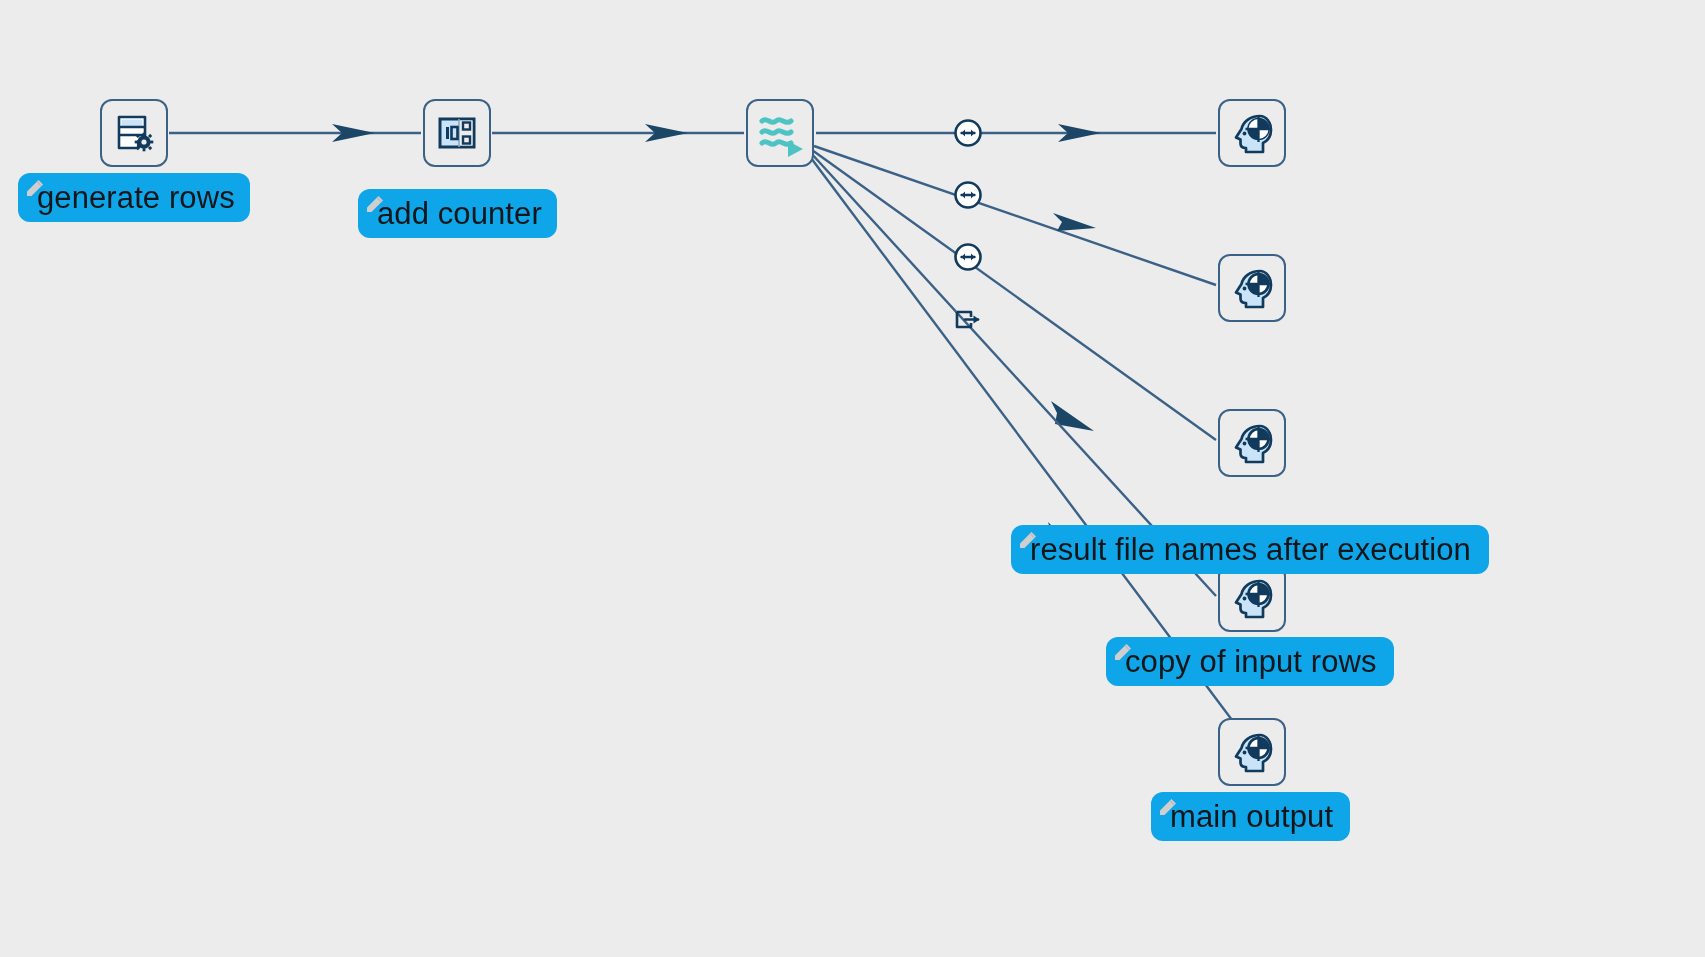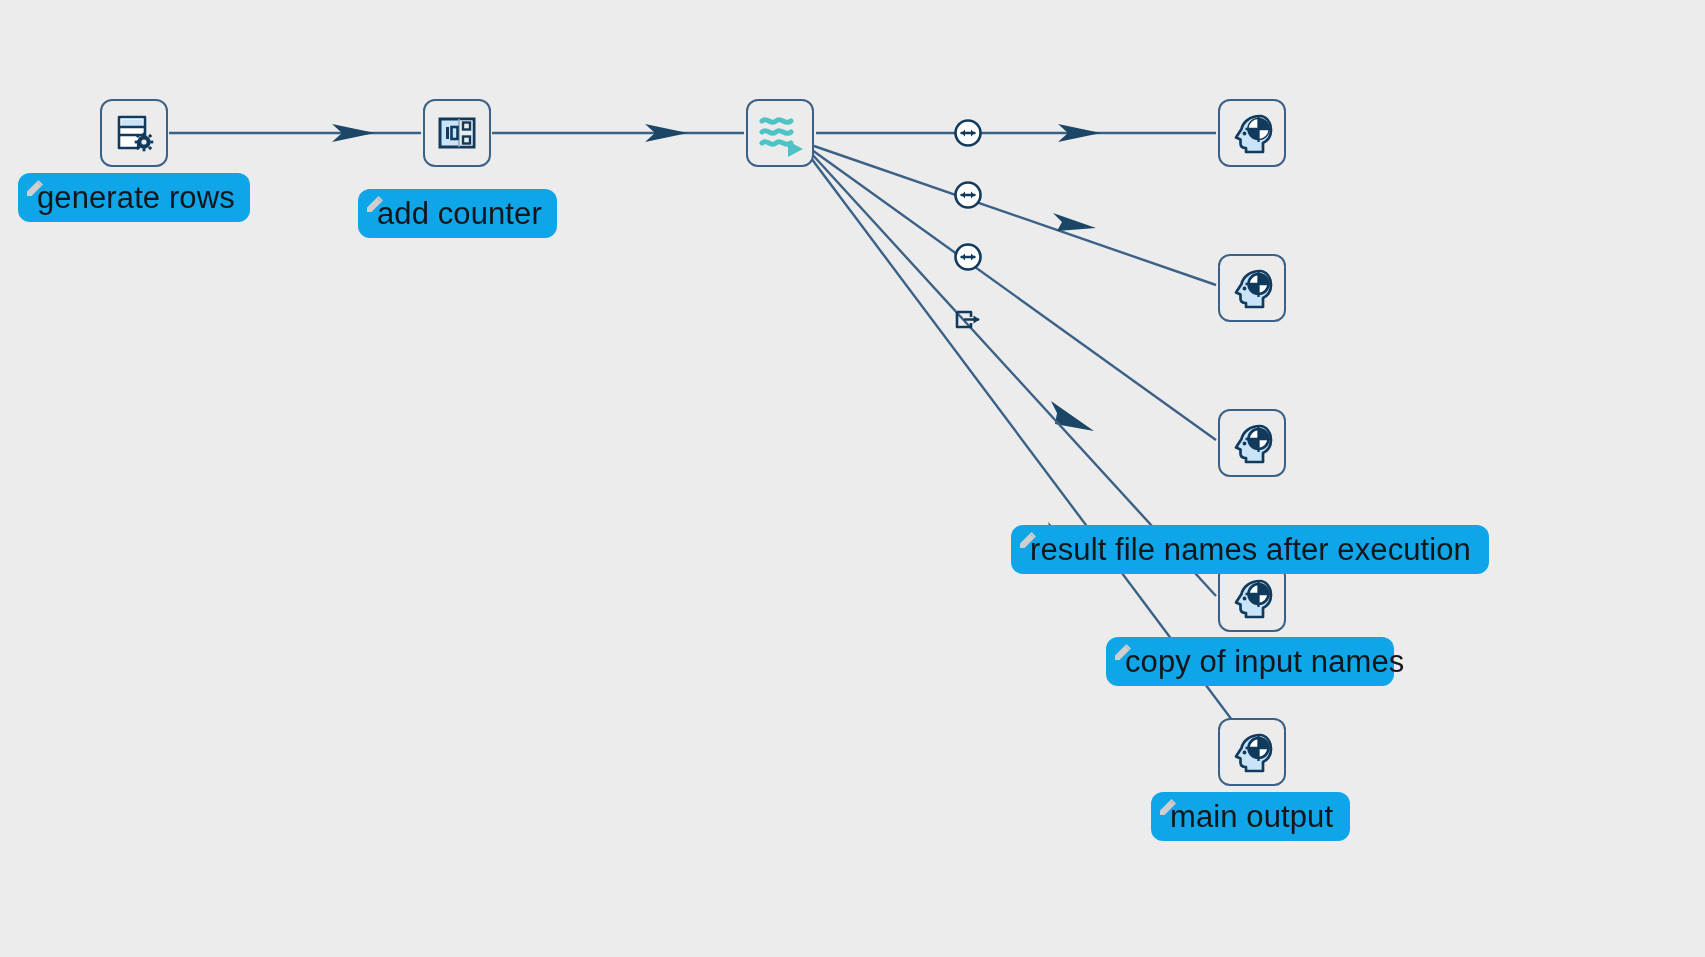--- a/index.html
+++ b/index.html
@@ -302,21 +302,21 @@
       <path d="M13,4.5 L17.5,9" stroke="#bdbdbd" stroke-width="1.4"></path>
     </svg>
     <span class="label-text">result file names after execution</span>
   </div>
 
   <div class="label-pill" style="left:1106px; top:637px; width:288px;">
     <svg class="pencil" viewBox="0 0 22 22">
       <path d="M3,19 L3,14.5 L14.5,3 L19,7.5 L7.5,19 Z" fill="#cfcfcf"></path>
       <path d="M13,4.5 L17.5,9" stroke="#bdbdbd" stroke-width="1.4"></path>
     </svg>
-    <span class="label-text">copy of input names</span>
+    <span class="label-text">copy of input rows</span>
   </div>
 
   <div class="label-pill" style="left:1151px; top:792px; width:199px;text-align:center;">
     <svg class="pencil" viewBox="0 0 22 22">
       <path d="M3,19 L3,14.5 L14.5,3 L19,7.5 L7.5,19 Z" fill="#cfcfcf"></path>
       <path d="M13,4.5 L17.5,9" stroke="#bdbdbd" stroke-width="1.4"></path>
     </svg>
     <span class="label-text">main output</span>
   </div>
 

